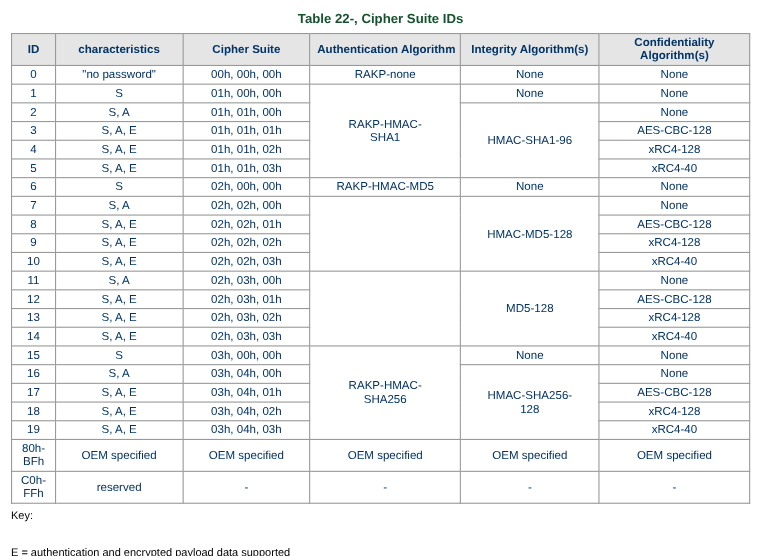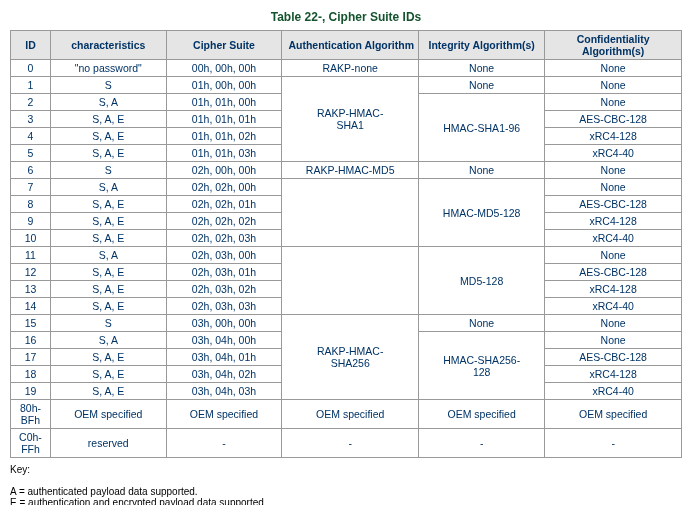--- a/index.html
+++ b/index.html
@@ -220,15 +220,15 @@
         <td>-</td>
         <td>-</td>
         <td>-</td>
       </tr>
     </tbody>
 </table>
 
 <div class="key-section">
   <span class="key-title">Key:</span><br>
   <br>
-  <span>A = authenticated payload data supported.</span><br>
+  <br>
   <span>E = authentication and encrypted payload data supported</span>
 </div>
 
 </body></html>

